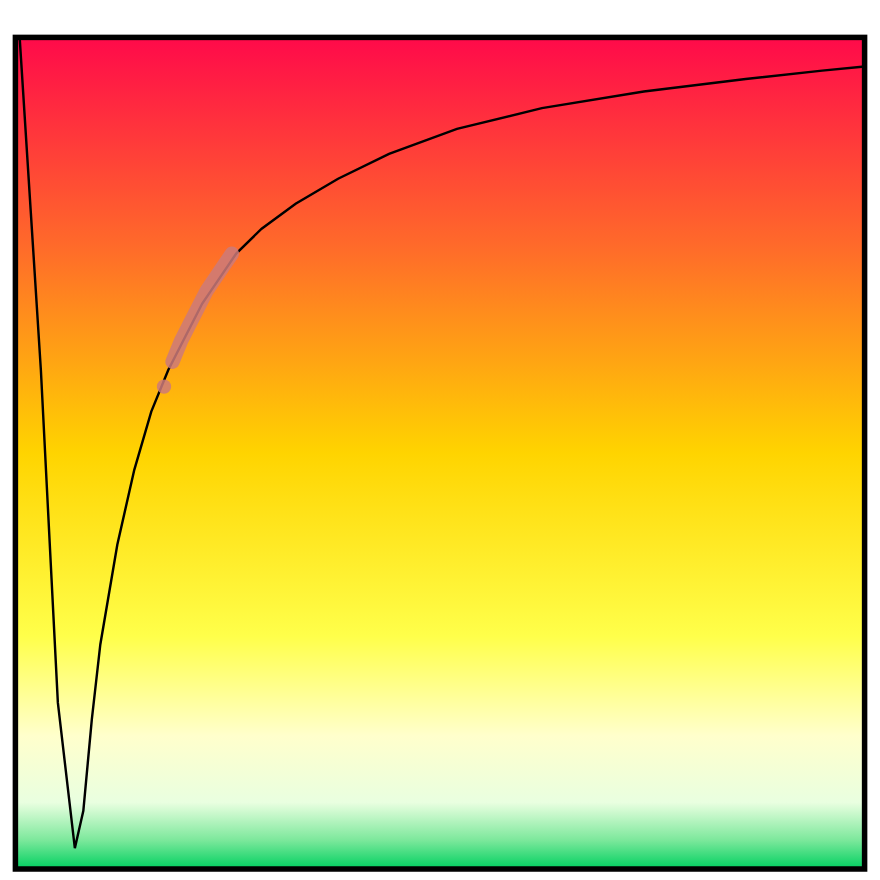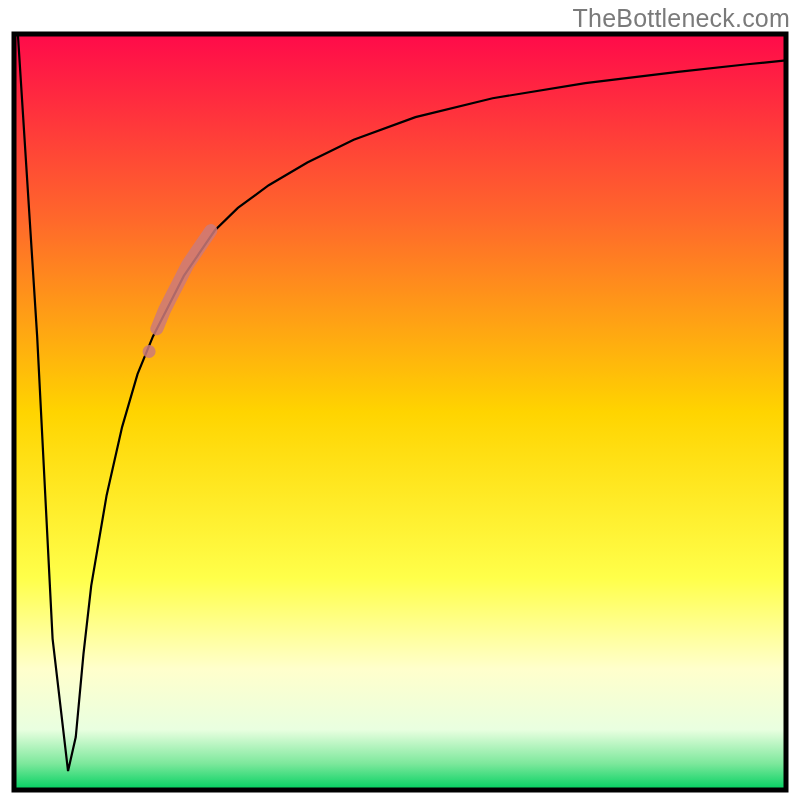--- a/index.html
+++ b/index.html
@@ -54,14 +54,13 @@
 
     <g>
       <rect id="plot-bg" fill="url(#bg-grad)" x="14" y="34" width="772" height="756"></rect>
       <path id="curve-path" fill="none" stroke="#000000" stroke-width="2.2" d="M17.86 34.00 L37.16 336.40 L52.60 638.80 L68.04 771.10 L75.76 737.08 L83.48 653.92 L91.20 585.88 L106.64 495.16 L122.08 427.12 L137.52 374.20 L152.96 336.40 L168.40 306.16 L183.84 275.92 L199.28 253.24 L214.72 230.56 L237.88 207.88 L268.76 185.20 L307.36 162.52 L353.68 139.84 L415.44 117.16 L492.64 98.26 L585.28 83.14 L677.92 71.80 L747.40 64.24 L786.00 60.46"></path>
       <path id="highlight-path-a" fill="none" stroke-linecap="round" stroke="#cc7a7a" stroke-opacity="0.85" stroke-width="13" d="M149.09 351.52000000000004 L149.10999999999999 351.52000000000004"></path>
       <path id="highlight-path-b" fill="none" stroke-linecap="round" stroke="#cc7a7a" stroke-opacity="0.85" stroke-width="13" d="M156.82 328.84 L164.54 309.94 L172.26 294.82 L179.98 279.70 L187.70 264.58 L195.42 253.24 L203.14 241.90 L210.86 230.56"></path>
       <rect id="plot-border" fill="none" stroke="#000" stroke-width="5" x="14" y="34" width="772" height="756"></rect>
     </g>
   </svg>
 
-  <div class="watermark">TheBottleneck.com</div>
 </div>
 
 </body></html>

